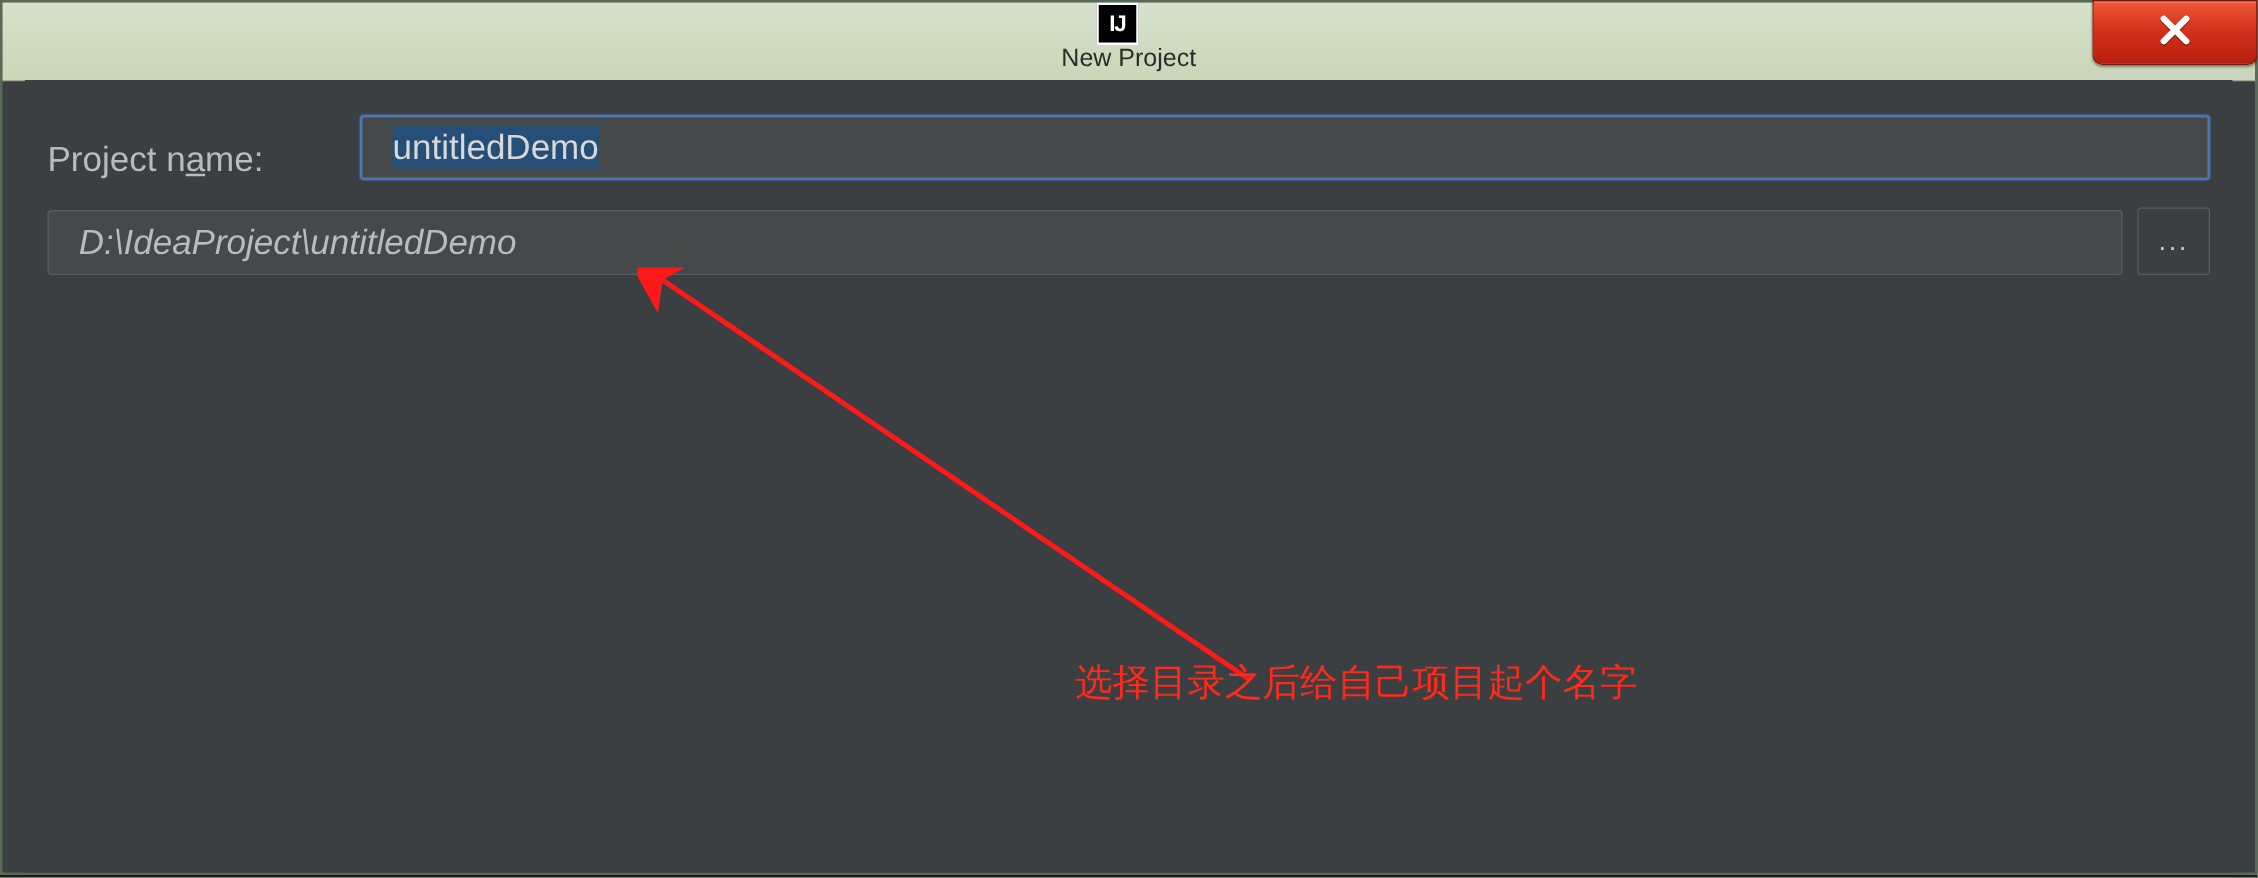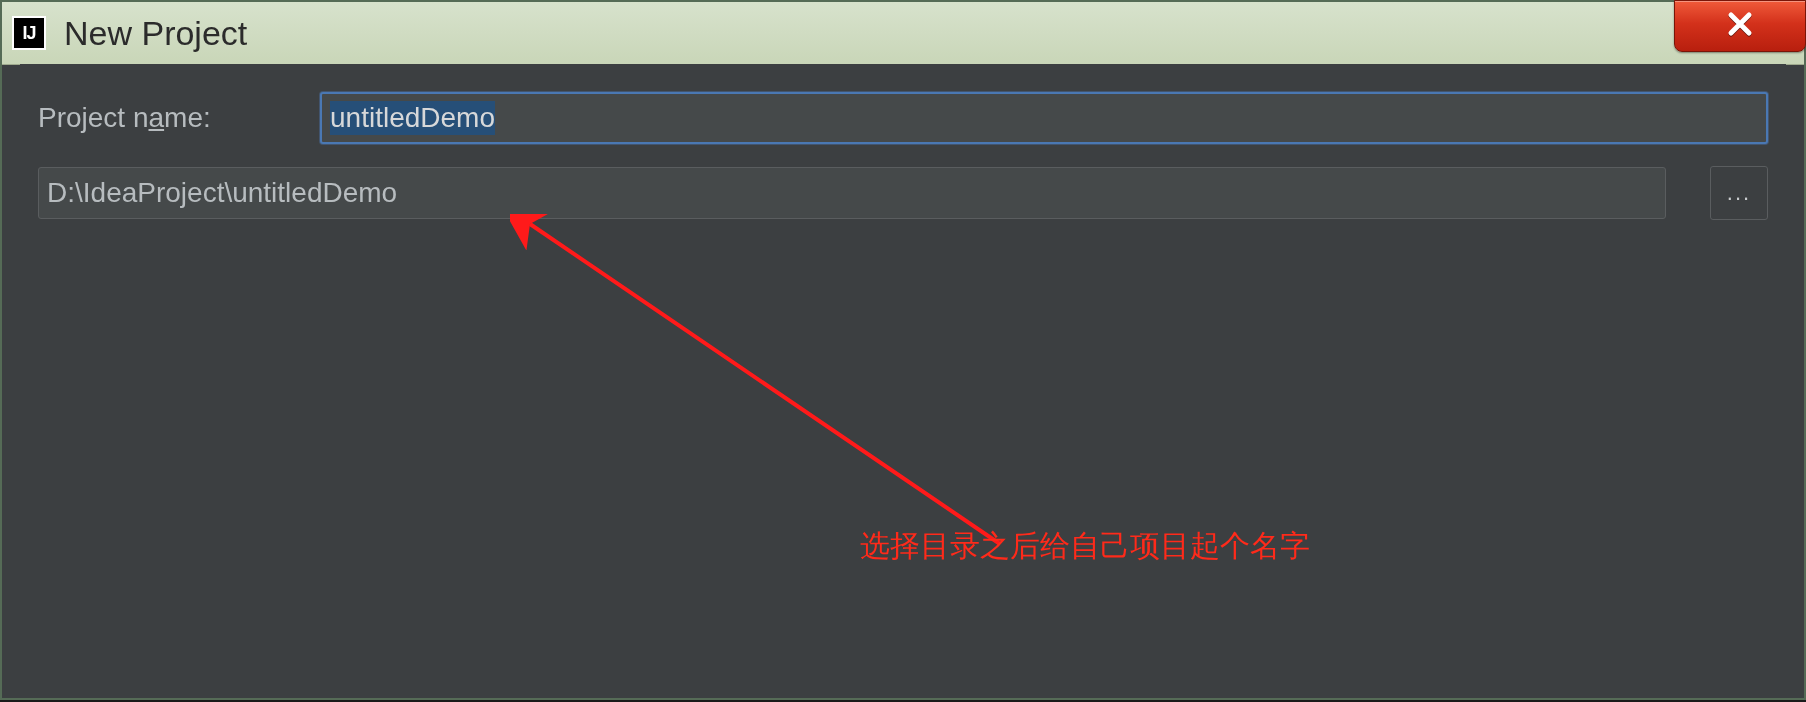--- a/index.html
+++ b/index.html
@@ -27,39 +27,40 @@
     box-sizing: border-box;
   }
   .titlebar {
     height: 62px;
     background: linear-gradient(#d7e2cc, #c9d6b8);
     display: flex;
     align-items: center;
     padding: 0 10px;
     position: relative;
     border-bottom: 1px solid #9faa8e;
+    flex-direction: column;
   }
   .titlebar .app-icon {
     width: 34px;
     height: 34px;
     background: #000;
     color: #fff;
     display: flex;
     align-items: center;
     justify-content: center;
     font-weight: 700;
     font-size: 18px;
     margin-right: 18px;
     border: 2px solid #fff;
     box-sizing: border-box;
     letter-spacing: -1px;
   }
   .titlebar .title-text {
     color: #2b2b2b;
-    font-size: 34px;
+    font-size: 20px;
   }
   .close-btn {
     position: absolute;
     right: -2px;
     top: -2px;
     width: 130px;
     height: 50px;
     background: linear-gradient(#f05a3a, #d3311b 45%, #b81f0e);
     border: 1px solid #7a1508;
     border-bottom-left-radius: 8px;
@@ -78,56 +79,56 @@
     right: 18px;
     top: 62px;
     bottom: 0;
     background: #3c3f41;
     padding: 28px 18px 0 18px;
     box-sizing: border-box;
   }
 
   .form-row {
     display: flex;
-    align-items: center;
+    align-items: flex-end;
     margin-bottom: 22px;
-    gap: 32px;
   }
   .form-label {
     width: 250px;
     color: #b7bcbf;
     font-size: 28px;
   }
   .form-label .mn { text-decoration: underline; }
 
   .text-input {
     flex: 1;
     height: 52px;
     background: #45494a;
     border: 1px solid #5a5d5f;
     border-radius: 3px;
     color: #b7bcbf;
     font-size: 28px;
-    padding: 0 8px;
+    padding: 0 24px;
     box-sizing: border-box;
     display: flex;
     align-items: center;
     position: relative;
   }
   .text-input.focused {
     border: 2px solid #4a78b3;
     box-shadow: 0 0 0 1px rgba(74,120,179,.4);
   }
   .text-input .selected {
     background: #264f78;
     color: #d7d8d9;
     padding: 1px 0;
   }
   .text-input .plain {
     color: #b7bcbf;
+    font-style: italic;
   }
 
   .browse-btn {
     width: 56px;
     height: 52px;
     margin-left: 12px;
     background: #3c3f41;
     border: 1px solid #5a5d5f;
     border-radius: 3px;
     color: #c9ccce;

